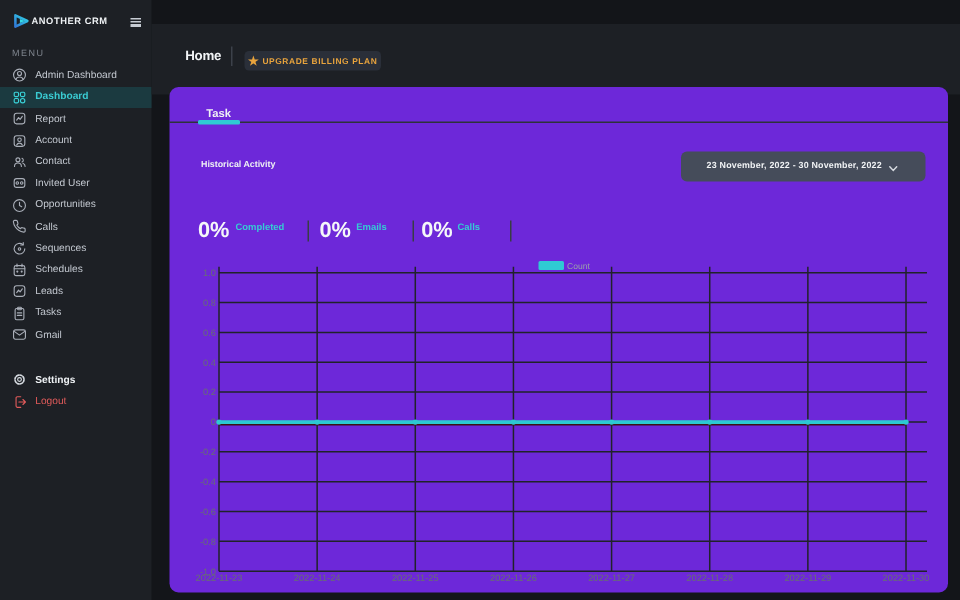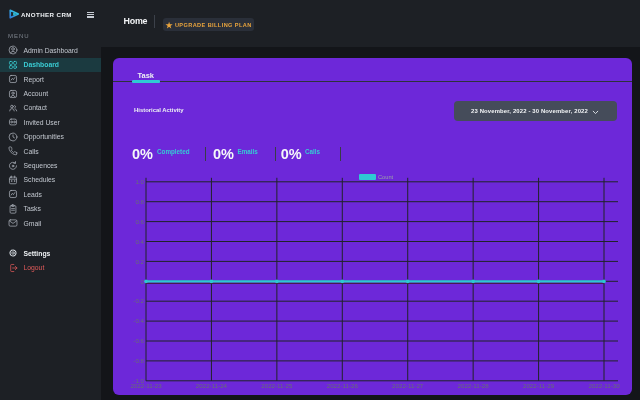--- a/index.html
+++ b/index.html
@@ -13,21 +13,21 @@
   #burger div { height:1.1px; background:#c7ccd4; margin-bottom:1.15px; }
   #menu-label { left:8px; top:32.5px; font-size:6px; color:#7e848d; letter-spacing:1px; }
   .mi { left:0; width:101px; height:14.4px; }
   .mi .ic { position:absolute; left:8px; top:2px; }
   .mi .lb { position:absolute; left:23.5px; top:3.5px; font-size:6.8px; color:#c3c8d0; }
   .mi.active { background:#1b3a40; }
   .mi.active .lb { color:#3acbd2; font-weight:bold; }
   .mi.bold .lb { color:#eef1f4; font-weight:bold; }
   .mi.red .lb { color:#e05a5a; }
   
-  #header { left:101px; top:0; width:539px; height:47px; background:#1d2025; }
+  #header { left:101px; top:16px; width:539px; height:47px; background:#1d2025; }
   #home { left:22.5px; top:15.5px; letter-spacing:-0.2px; font-size:8.9px; font-weight:bold; color:#f2f4f6; }
   #hdr-div { left:53px; top:15px; width:1px; height:13px; background:#3c414a; }
   #upg { left:62px; top:17.5px; width:91px; height:13.5px; background:#2a2f39; border-radius:3px; color:#e9a43d; font-size:5.6px; font-weight:bold; letter-spacing:0.4px; line-height:14px; text-align:center; white-space:nowrap; }
   
   #panel { left:113px; top:58px; width:519px; height:337px; background:#6d28d9; border-radius:6px; }
   #tab { left:24.5px; top:12.5px; font-size:7.5px; font-weight:bold; color:#eef1f4; }
   #tab-line { left:0px; top:23px; width:519px; height:1px; background:#2e323a; }
   #tab-underline { left:19px; top:22px; width:27.5px; height:2.5px; background:#2fcad3; border-radius:1px; }
   #hist { left:21px; top:48.5px; font-size:5.9px; font-weight:bold; color:#eef1f4; }
   #datebtn { left:340.5px; top:43px; width:163px; height:20px; background:#454c5a; border-radius:4px; color:#f2f4f6; font-size:5.9px; font-weight:bold; line-height:20px; text-align:center; padding-right:11px; letter-spacing:0.15px; }

